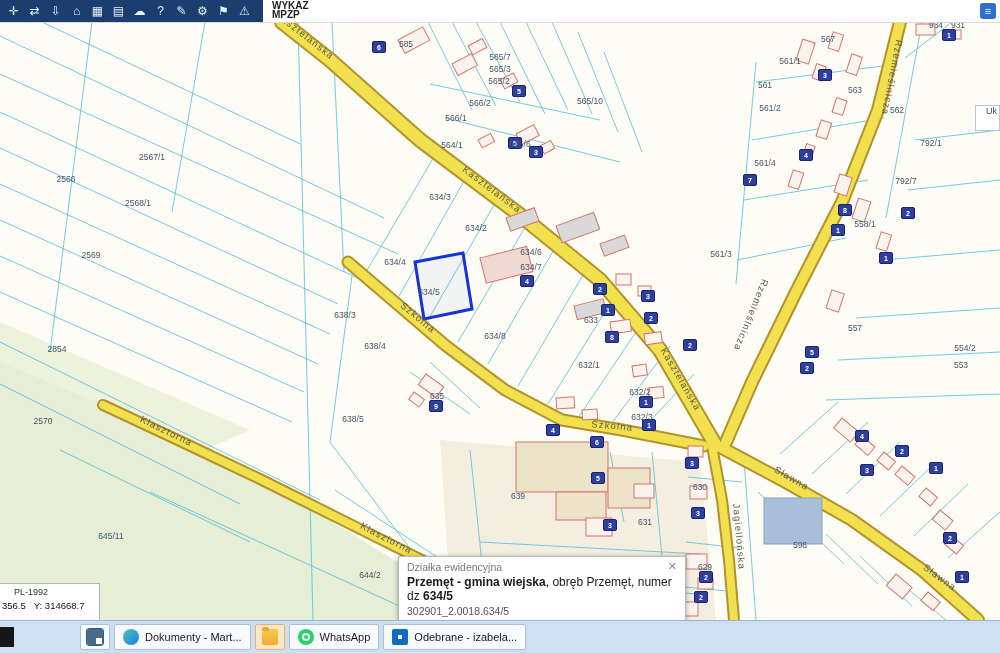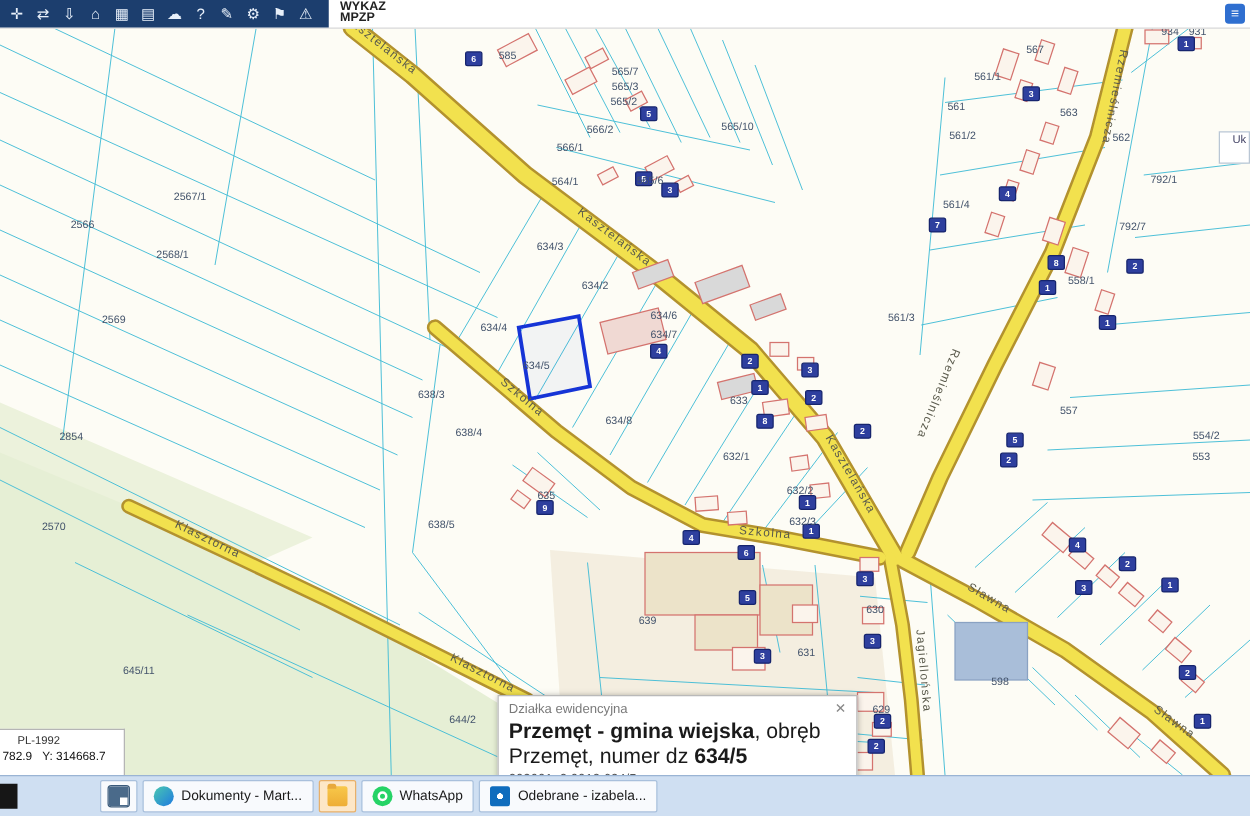--- a/index.html
+++ b/index.html
@@ -39,21 +39,21 @@
   .side-tab{position:absolute;right:0;top:105px;width:13px;height:24px;background:#fff;
             border:1px solid #b9c6d4;font-size:9px;color:#446;padding-left:10px;z-index:25;cursor:pointer;}
 
   
   .popup{position:absolute;left:398px;top:556px;width:288px;background:#ffffff;
          border:1px solid #b9b9b9;box-shadow:0 1px 5px rgba(0,0,0,0.35);z-index:40;box-sizing:border-box;}
   .popup-header{display:flex;justify-content:space-between;align-items:center;
                 padding:3px 6px 1px 8px;font-size:10.5px;color:#7a7a7a;}
   .popup-close{color:#8a8a8a;font-size:11px;cursor:pointer;padding:0 2px;}
   .popup-body{padding:1px 8px 6px 8px;}
-  .popup-line1{font-size:17px;color:#1a1a1a;}
+  .popup-line1{font-size:12px;color:#1a1a1a;}
   .popup-line1 b{font-weight:bold;}
   .popup-id{font-size:10.5px;color:#555;margin-top:2px;}
   .popup-links{display:flex;align-items:center;gap:15px;margin-top:6px;font-size:11px;}
   .popup-links a{color:#2a6db5;cursor:pointer;text-decoration:none;}
   .plus-icon{display:inline-block;width:13px;height:13px;border-radius:50%;border:1.5px solid #55a868;
              color:#55a868;font-size:10px;line-height:12px;text-align:center;font-weight:bold;
              box-sizing:border-box;cursor:pointer;margin-right:-10px;}
 
   
   .statusbox{position:absolute;left:0;top:583px;width:100px;height:37px;background:#ffffff;
@@ -456,21 +456,21 @@
         <a>Szczegóły (i)</a>
         <span class="plus-icon">+</span>
         <a>Inne</a>
       </div>
     </div>
   </div>
 
   <div class="statusbox">
     <div class="crs">PL-1992</div>
     <div class="coords">
-      <span>782.9</span>
+      <span>356.5</span>
       <span>Y: 314668.7</span>
     </div>
   </div>
 
   <div id="taskbar">
     <div class="tb-start"></div>
     <button class="task-btn icononly first">
       <span class="ticon taskview"></span>
     </button>
     <button class="task-btn">

